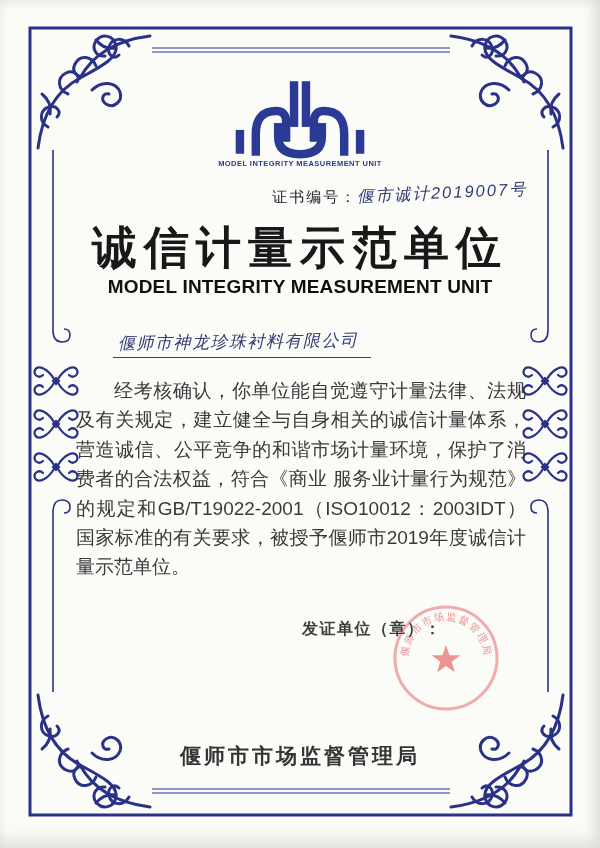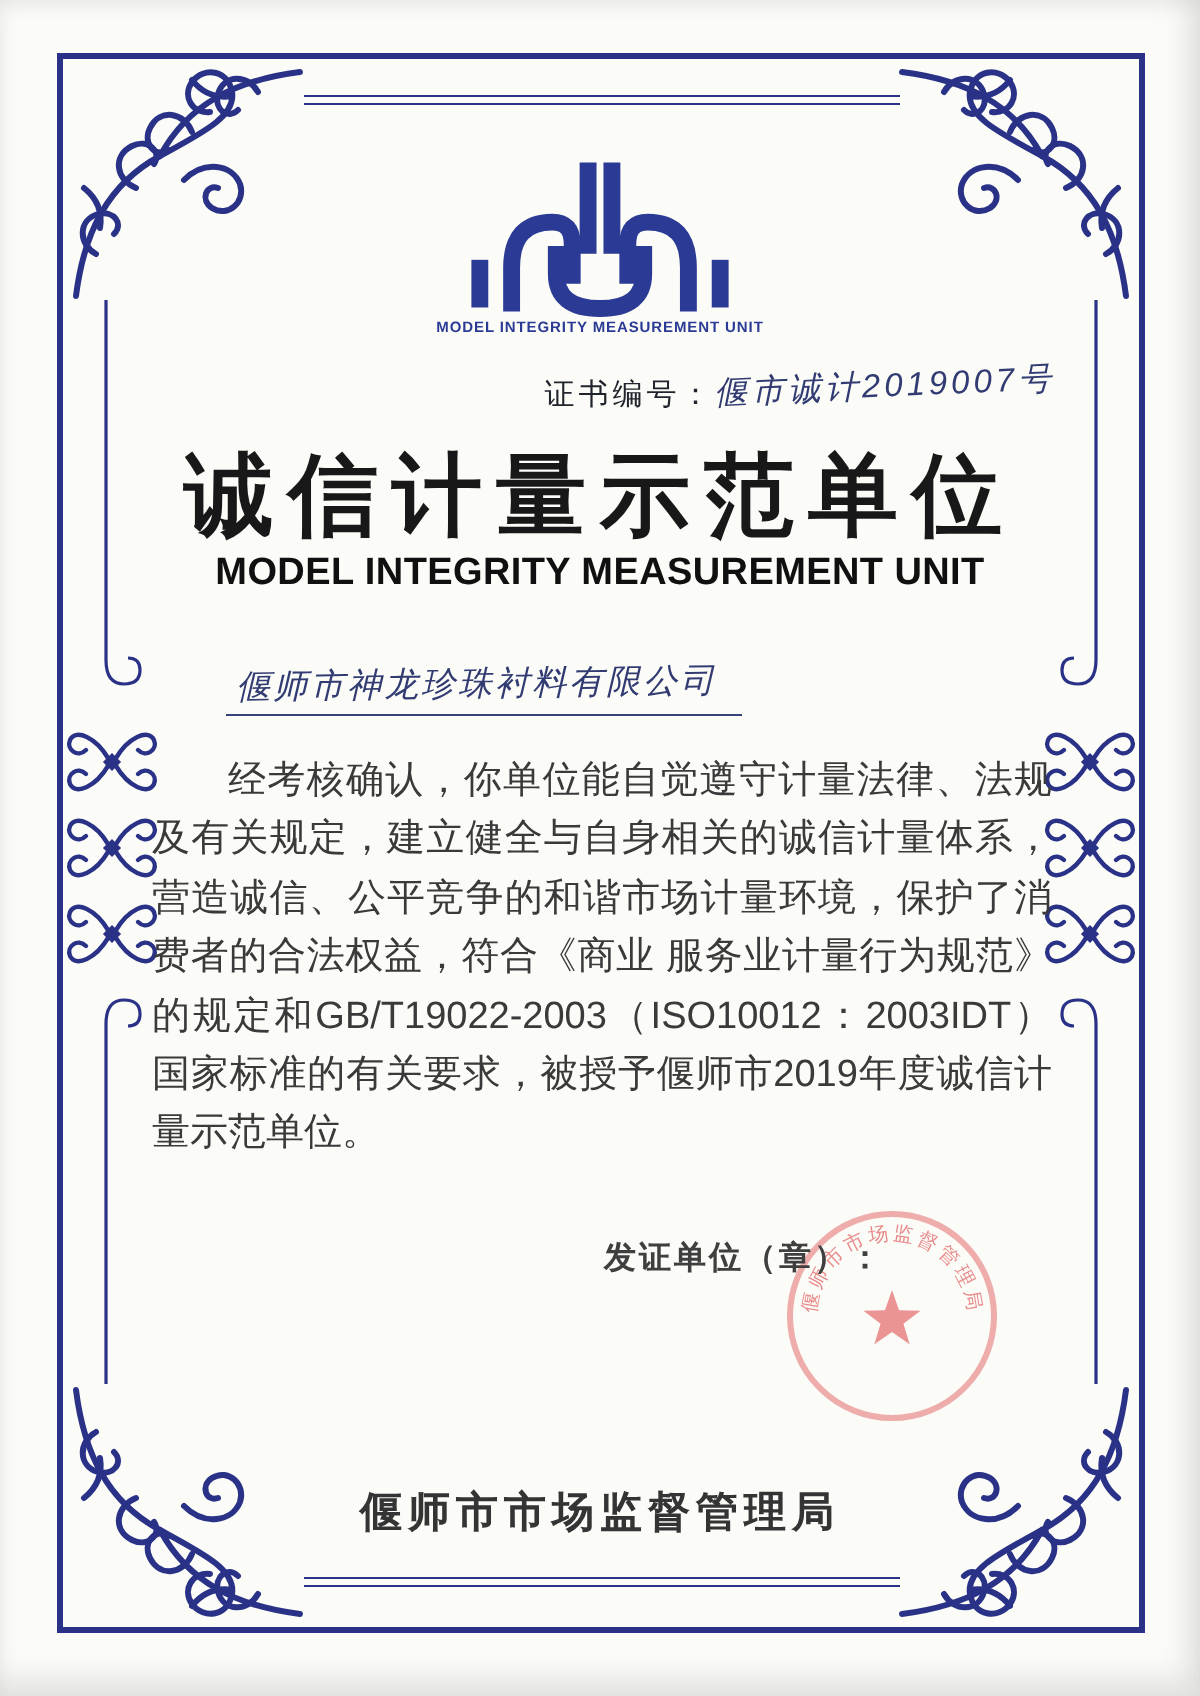--- a/index.html
+++ b/index.html
@@ -113,21 +113,21 @@
 <div class="abs" id="certno-line">
   <span id="certno-label">证书编号：</span><span id="certno-value">偃市诚计2019007号</span>
 </div>
 
 <h1 class="abs" id="title-zh">诚信计量示范单位</h1>
 <div class="abs" id="title-en">MODEL INTEGRITY MEASUREMENT UNIT</div>
 
 <div class="abs" id="company-name">偃师市神龙珍珠衬料有限公司</div>
 <div class="abs" id="company-underline"></div>
 
-<p class="abs" id="body-par">经考核确认，你单位能自觉遵守计量法律、法规及有关规定，建立健全与自身相关的诚信计量体系，营造诚信、公平竞争的和谐市场计量环境，保护了消费者的合法权益，符合《商业 服务业计量行为规范》的规定和GB/T19022-2003（ISO10012：2003IDT）国家标准的有关要求，被授予偃师市2019年度诚信计量示范单位。</p>
+<p class="abs" id="body-par">经考核确认，你单位能自觉遵守计量法律、法规及有关规定，建立健全与自身相关的诚信计量体系，营造诚信、公平竞争的和谐市场计量环境，保护了消费者的合法权益，符合《商业 服务业计量行为规范》的规定和GB/T19022-2001（ISO10012：2003IDT）国家标准的有关要求，被授予偃师市2019年度诚信计量示范单位。</p>
 
 <svg class="abs" id="seal" width="116" height="116" viewBox="0 0 116 116">
   <defs>
     <path id="sealArc" d="M20,58 A38,38 0 1,1 96,58" fill="none"></path>
   </defs>
   <circle cx="58" cy="58" r="51" fill="none" stroke="rgba(224,93,93,0.55)" stroke-width="3"></circle>
   <polygon fill="rgba(224,93,93,0.72)" transform="translate(58,60)" points="0,-15 3.53,-4.85 14.27,-4.64 5.71,1.85 8.82,12.14 0,6 -8.82,12.14 -5.71,1.85 -14.27,-4.64 -3.53,-4.85"></polygon>
   <text font-size="10" fill="rgba(224,93,93,0.78)" letter-spacing="1.5" font-family="Liberation Sans, DejaVu Sans, sans-serif">
     <textPath href="#sealArc" startOffset="1%" textLength="117" lengthAdjust="spacing">偃师市市场监督管理局</textPath>
   </text>

